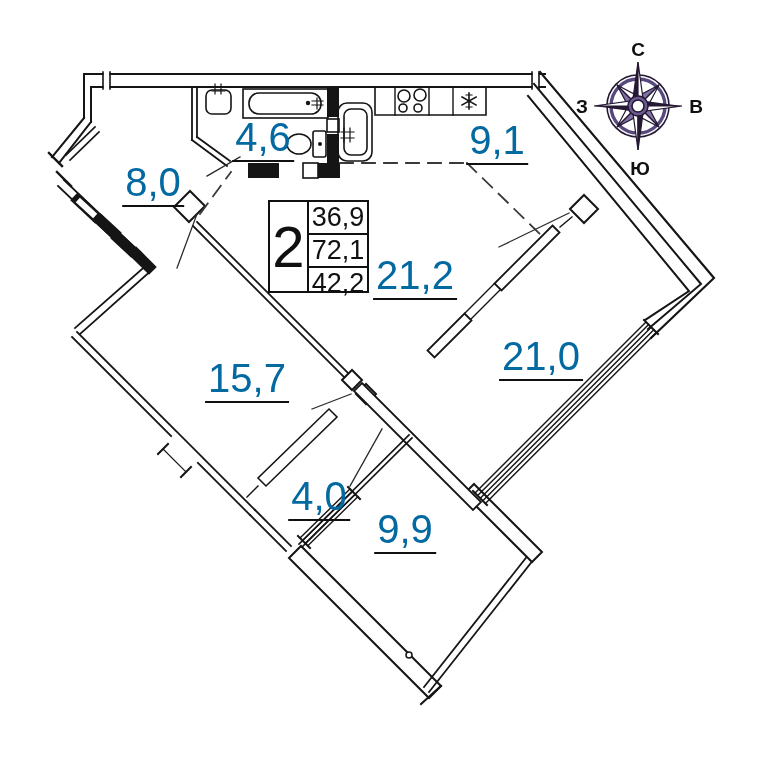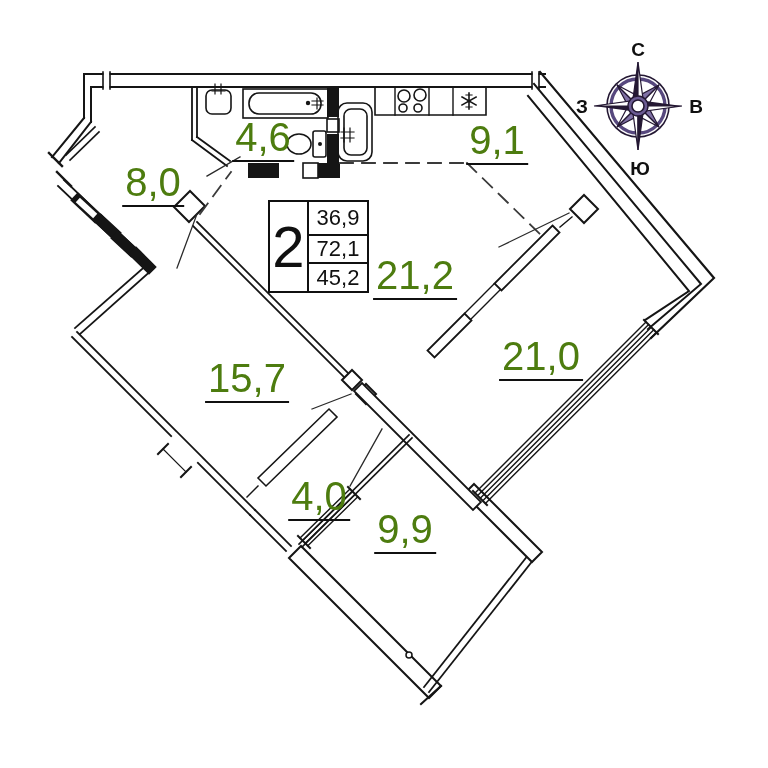--- a/index.html
+++ b/index.html
@@ -3,37 +3,37 @@
 <meta charset="utf-8">
 <style>
   html,body{margin:0;padding:0;}
   body{
     width:768px;height:768px;background:#ffffff;position:relative;overflow:hidden;
     font-family:"Liberation Sans", sans-serif;
   }
   #plan-svg{position:absolute;left:0;top:0;z-index:1;}
   .rl{
     position:absolute;z-index:3;transform:translate(-50%,-50%);
-    font-size:40px;font-weight:400;color:#4d7c0f;letter-spacing:0px;
+    font-size:40px;font-weight:400;color:#0369a1;letter-spacing:0px;
     padding:0 3px 2px 3px;border-bottom:2.6px solid #101010;line-height:1.05;
     white-space:nowrap;
   }
   #info-box{
     position:absolute;z-index:3;left:268px;top:200px;width:101px;height:93px;
     border:2.6px solid #101010;box-sizing:border-box;background:#ffffff;
     display:flex;color:#101010;
   }
   #info-box .cell-rooms{
     width:37px;display:flex;align-items:center;justify-content:center;
     font-size:58px;font-weight:400;
   }
   #info-box .col-areas{flex:1;border-left:2.6px solid #101010;display:flex;flex-direction:column;}
   #info-box .col-areas .area-row{
     flex:1;display:flex;align-items:center;justify-content:center;
-    font-size:22px;font-weight:400;border-bottom:2.6px solid #101010;
+    font-size:27px;font-weight:400;border-bottom:2.6px solid #101010;
   }
   #info-box .col-areas .area-row:last-child{border-bottom:none;}
   #info-box .col-areas .area-row:first-child{flex:1.2;}
 </style>
 </head>
 <body>
 
 <svg id="plan-svg" width="768" height="768" viewBox="0 0 768 768" fill="none" stroke="#151515" stroke-width="2" stroke-linecap="square">
 
   <g>
@@ -267,15 +267,15 @@
 <div class="rl" style="left:227px;top:380px;margin-left:20px;">15,7</div>
 <div class="rl" style="left:541px;top:358px;">21,0</div>
 <div class="rl" style="left:319px;top:485px;margin-top:13px;">4,0</div>
 <div class="rl" style="left:405px;top:531px;">9,9</div>
 
 <div id="info-box">
   <div class="cell-rooms">2</div>
   <div class="col-areas">
     <div class="area-row">36,9</div>
     <div class="area-row">72,1</div>
-    <div class="area-row">45,2</div>
+    <div class="area-row">42,2</div>
   </div>
 </div>
 
 </body></html>

